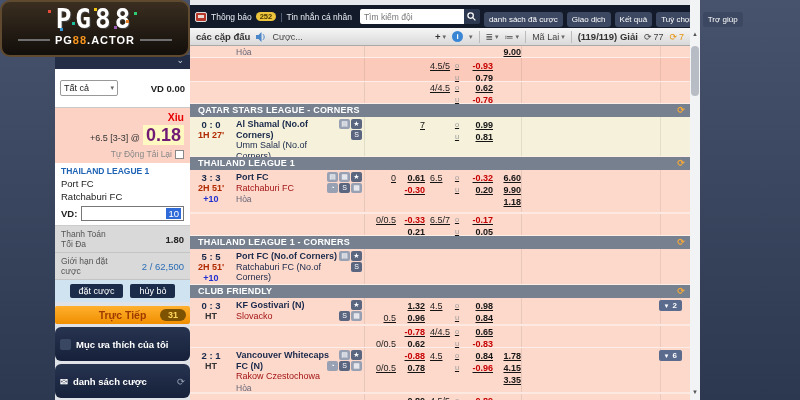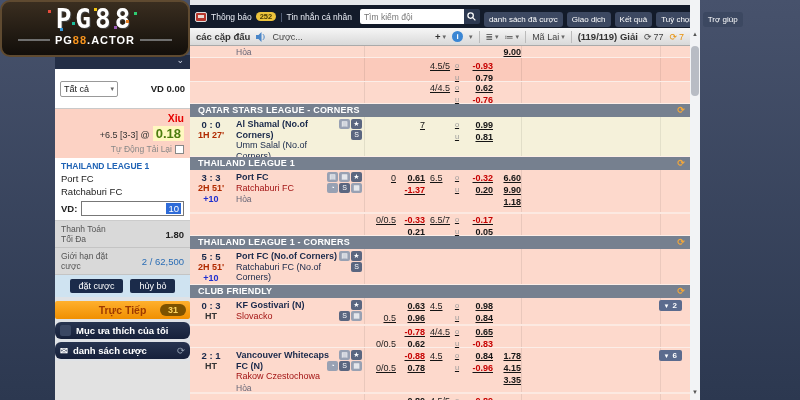--- a/index.html
+++ b/index.html
@@ -29,21 +29,21 @@
     display:flex; align-items:center; padding:0 5px; justify-content:space-between; }
   .select { width:58px; height:16px; border:1px solid #999; background:#fff;
     display:flex; align-items:center; justify-content:space-between; padding:0 3px;
     font-size:9px; color:#222; border-radius:2px; }
   .sb-balance .bal { font-weight:bold; font-size:9.5px; color:#222; }
   .sb-sport { height:16px; background:#ececec; border-bottom:1px solid #ccc;
     font-weight:bold; color:#222; line-height:16px; padding-left:6px; font-size:9.5px; }
   .sb-slip-pink { background:#fcd2c4; padding:3px 6px 4px; text-align:right; }
   .slip-pick { color:#e60000; font-weight:bold; font-size:10.5px; }
   .slip-line { margin-top:2px; color:#333; font-size:9px; }
-  .slip-odds { background:#fff8c0; font-weight:bold; font-size:13px; color:#4d7c0f;
+  .slip-odds { background:#fff8c0; font-weight:bold; font-size:18px; color:#701a75;
     padding:0 3px; margin-left:3px; }
   .slip-auto { margin-top:3px; color:#888; font-size:8.5px;
     display:flex; justify-content:flex-end; align-items:center; gap:3px; }
   .cb { width:9px; height:9px; background:#fff; border:1px solid #888; display:inline-block; }
   .sb-slip-white { background:#fff; padding:3px 6px 4px; border-bottom:1px solid #ccc; }
   .slip-league { color:#1f63b5; font-weight:bold; font-size:8.5px; }
   .slip-team { color:#222; font-size:9.5px; margin-top:2px; }
   .stake-row { display:flex; align-items:center; gap:4px; margin-top:4px; }
   .stake-row label { font-weight:bold; font-size:9.5px; color:#222; }
   .stake-box { flex:1; height:15px; border:1px solid #777; background:#fff;
@@ -59,21 +59,21 @@
     justify-content:center; gap:7px; }
   .sb-actions .btn { background:#1b2b4a; color:#fff; font-size:9px; padding:2px 9px;
     border-radius:2px; border:0; font-family:inherit; }
   .sb-live { height:18px; margin-top:4px; border-radius:2px;
     background:linear-gradient(#ffb02e,#f08f00); display:flex; align-items:center;
     position:relative; justify-content:center; }
   .sb-live .lbl { color:#9e3a00; font-weight:bold; font-size:10.5px; }
   .sb-live .cnt { position:absolute; right:4px; background:#7d5200; color:#ffd65e;
     font-weight:bold; font-size:9px; border-radius:7px; padding:1px 8px; }
   .sb-bar { height:17px; margin-top:3px; background:linear-gradient(#273450,#16203a);
-    border-radius:6px; display:flex; align-items:center; gap:5px; padding:0 5px;
+    border-radius:6px; display:flex; align-items:center; gap:5px; padding:17px 5px;
     color:#fff; font-weight:bold; font-size:9.5px; position:relative; }
   .sb-bar .sq { width:11px; height:11px; background:#3a4763; border-radius:2px;
     color:#fff; font-size:8px; line-height:11px; text-align:center; }
   .sb-bar .rf { position:absolute; right:5px; color:#9aa7b8; font-weight:normal; }
   .sb-empty { flex:1; background:#e2e2e2; margin-top:2px; }
 
   
   .main { position:absolute; left:190px; top:0; width:500px; height:400px;
     background:#fdd6c9; }
   .top-strip { height:5px; background:#e6e8eb; }
@@ -363,21 +363,21 @@
         <div class="oline">
             <span class="hdp">0</span>
             <span class="o1">0.61</span>
             <span class="goal">6.5</span>
             <span class="mk">o</span>
             <span class="o2 neg">-0.32</span>
             <span class="x12">6.60</span>
           </div>
         <div class="oline">
             <span class="hdp"></span>
-            <span class="o1 neg">-1.37</span>
+            <span class="o1 neg">-0.30</span>
             <span class="goal"></span>
             <span class="mk">u</span>
             <span class="o2">0.20</span>
             <span class="x12">9.90</span>
           </div>
         <div class="oline">
             <span class="hdp"></span>
             <span class="o1"></span>
             <span class="goal"></span>
             <span class="mk"></span>
@@ -453,21 +453,21 @@
             </span>
           <span class="irow">
               <span class="ic dk">S</span>
               <span class="ic">▦</span>
             </span>
         </span>
       </div>
       <div class="co">
         <div class="oline">
             <span class="hdp"></span>
-            <span class="o1">0.63</span>
+            <span class="o1">1.32</span>
             <span class="goal">4.5</span>
             <span class="mk">o</span>
             <span class="o2">0.98</span>
             <span class="x12"></span>
           </div>
         <div class="oline">
             <span class="hdp">0.5</span>
             <span class="o1">0.96</span>
             <span class="goal"></span>
             <span class="mk">u</span>

